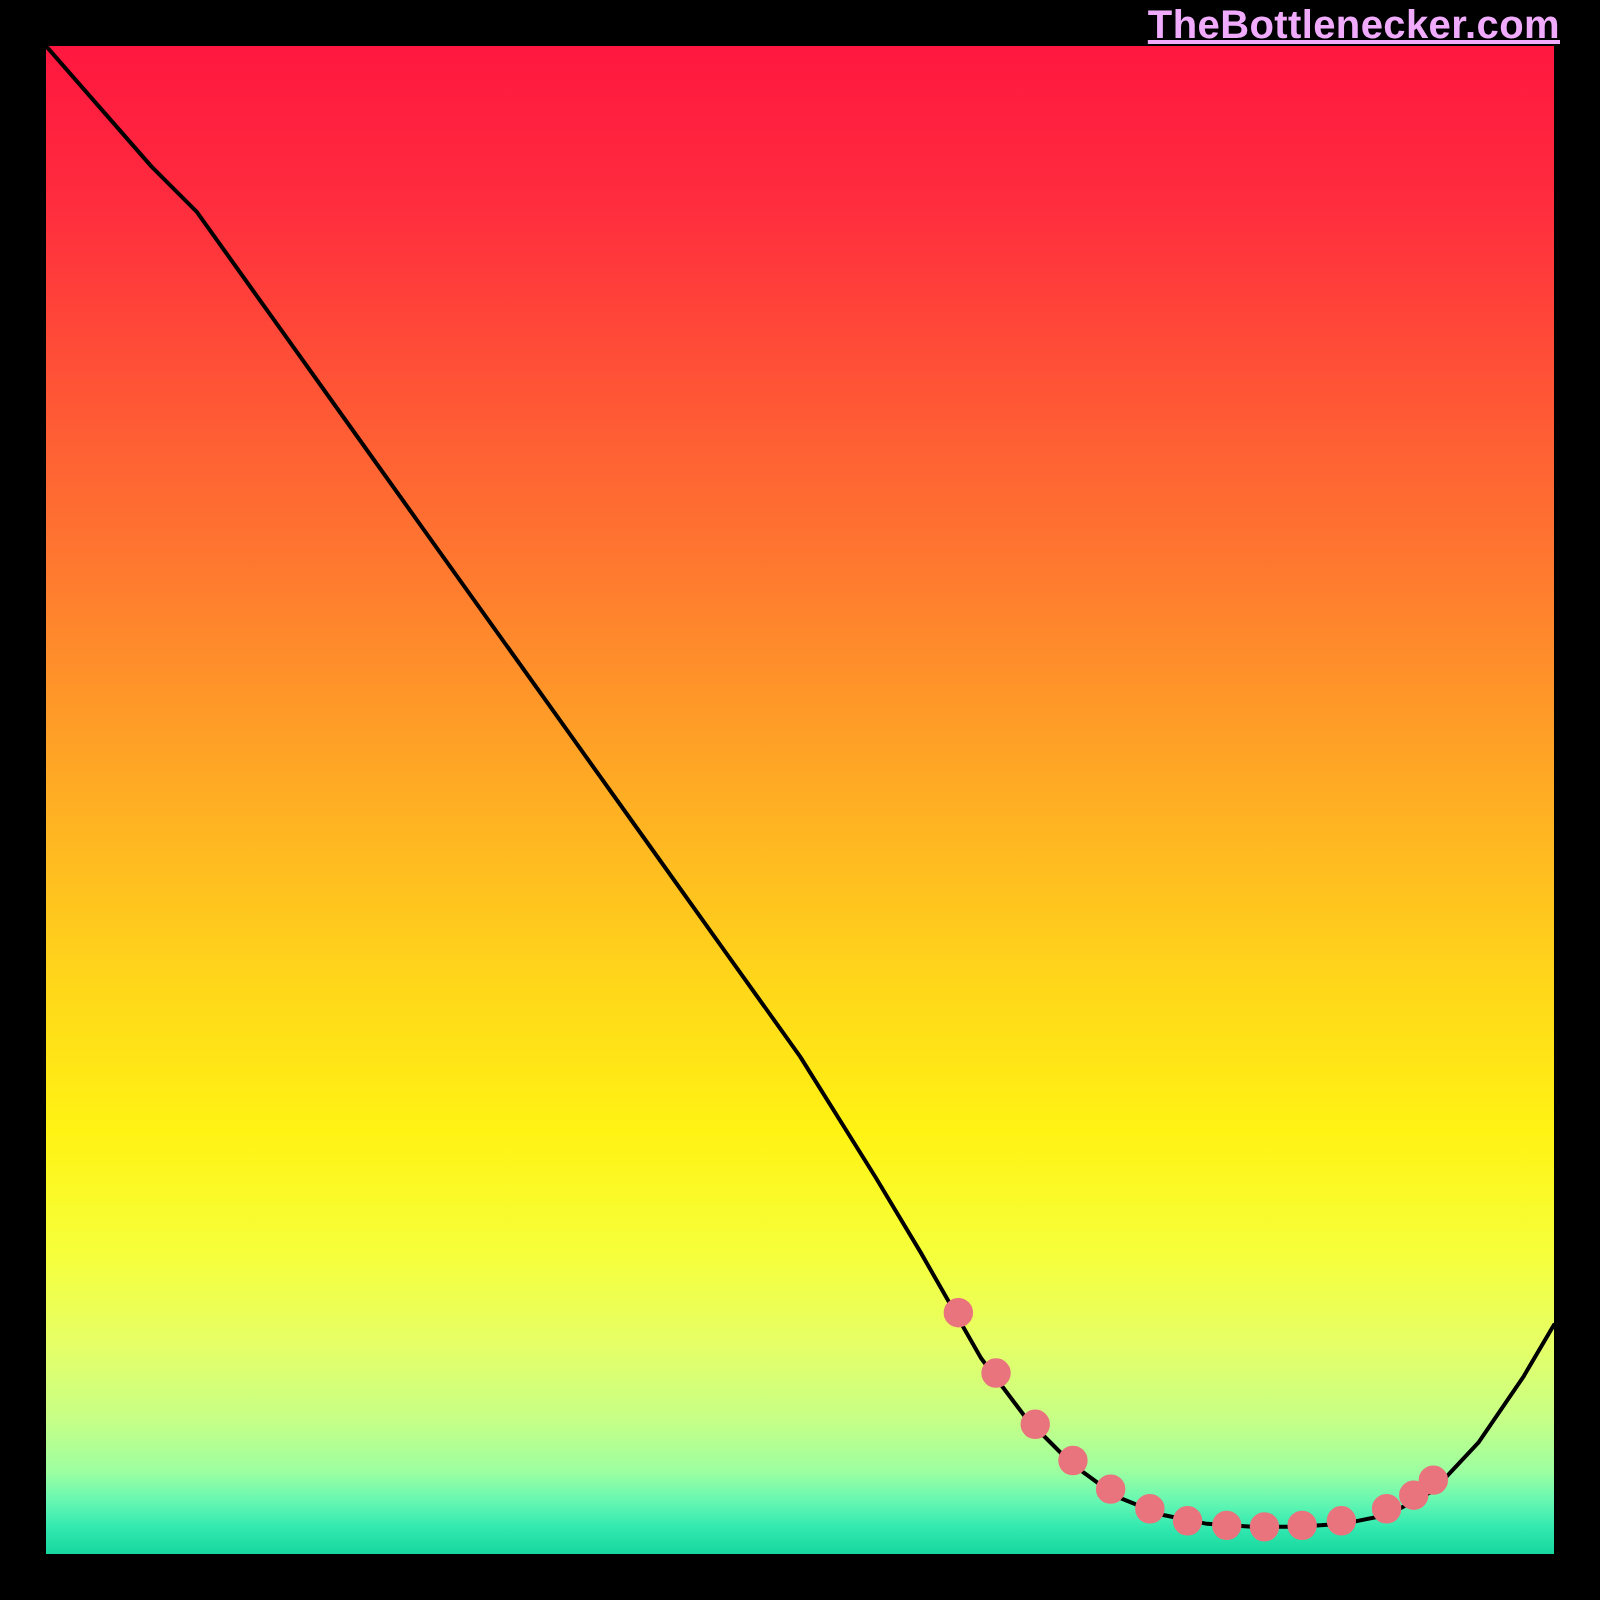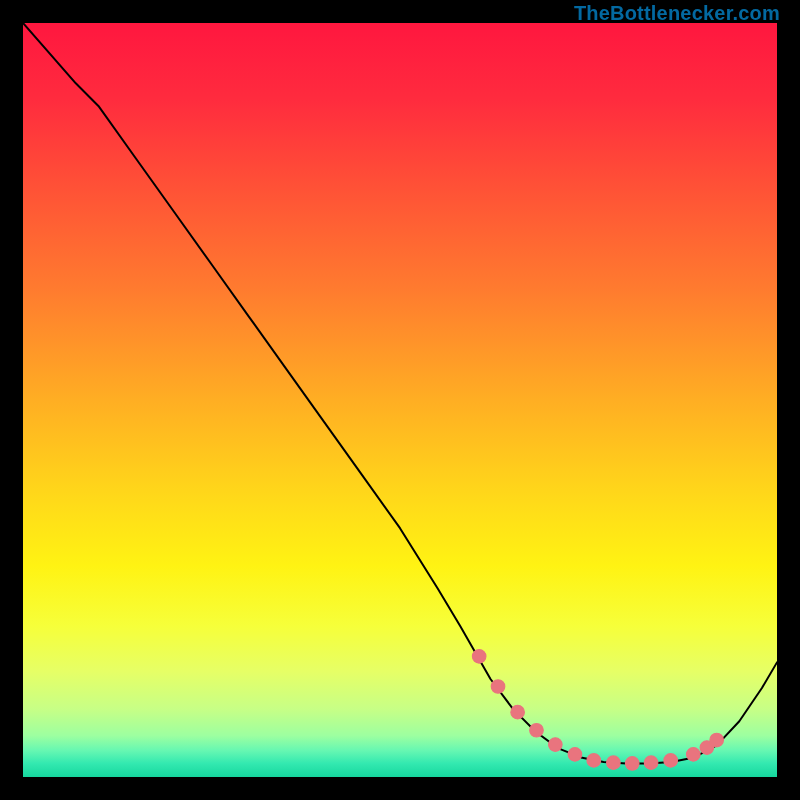--- a/index.html
+++ b/index.html
@@ -27,25 +27,26 @@
   }
   .plot svg {
     display: block;
     width: 754px;
     height: 754px;
   }
   .watermark {
     position: absolute;
     top: 2px;
     right: 20px;
-    color: #0369a1;
+    color: #f0abfc;
     font-size: 20px;
     font-weight: 600;
     letter-spacing: 0.2px;
     user-select: none;
+    text-decoration: underline;
   }
 </style>
 </head>
 <body>
 
 <div class="stage">
 
   <div class="plot">
     <svg viewBox="0 0 100 100" preserveAspectRatio="none">
       <defs>

